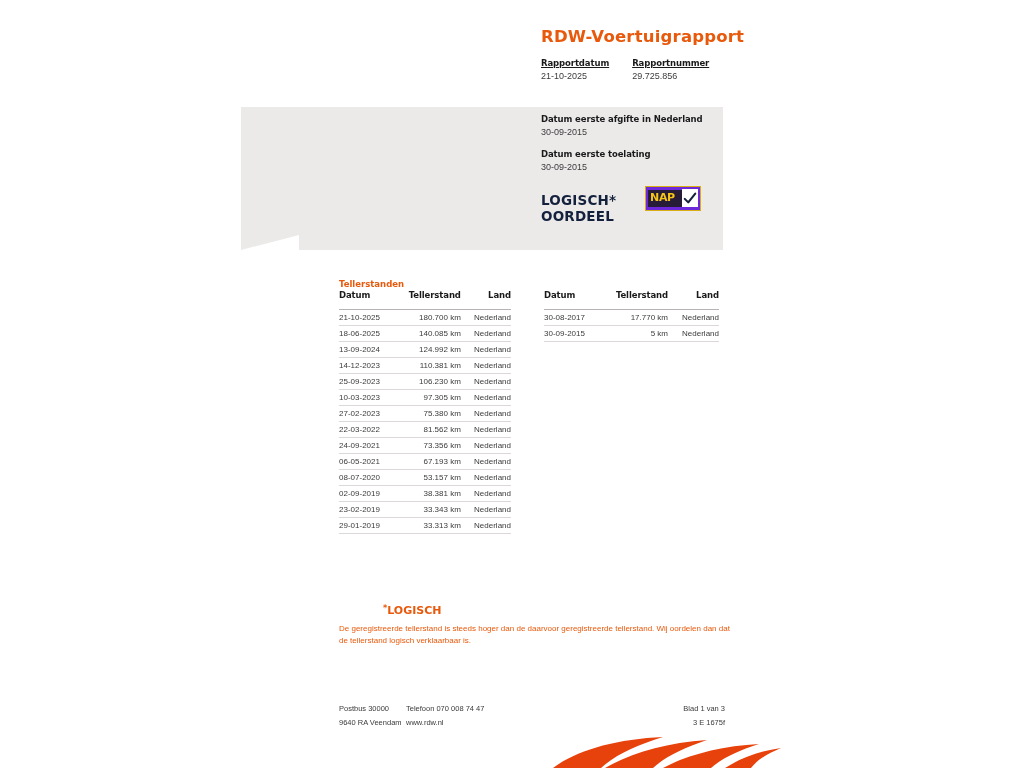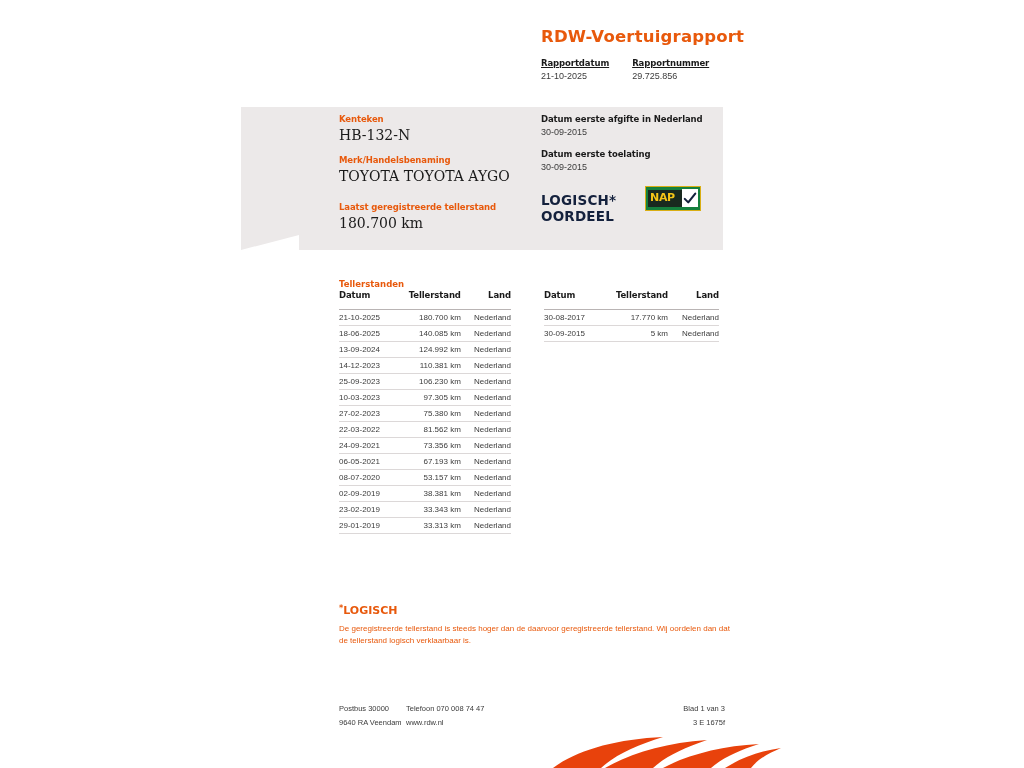--- a/index.html
+++ b/index.html
@@ -146,21 +146,21 @@
     color: #14213d;
     line-height: 16px;
     letter-spacing: 0.2px;
   }
   .nap-badge {
     position: absolute;
     left: 645px;
     top: 186px;
     width: 54px;
     height: 23px;
-    background: #15803d;
+    background: #6d28d9;
     border: 1px solid #d9ae13;
     display: flex;
     align-items: center;
     justify-content: flex-start;
     overflow: hidden;
   }
   .nap-badge .nap-stripe {
     position: absolute;
     left: 2px;
     top: 3px;
@@ -237,20 +237,21 @@
     position: absolute;
     left: 339px;
     top: 604px;
     width: 392px;
   }
   .note-title {
     font-family: "DejaVu Sans", sans-serif;
     font-size: 11px;
     font-weight: bold;
     color: #e8590c;
+    margin-left: 44px;
   }
   .note-title .star {
     font-size: 8px;
     vertical-align: top;
   }
   .note-body {
     margin-top: 6px;
     font-size: 8px;
     line-height: 12px;
     color: #e8590c;
@@ -304,34 +305,20 @@
     </div>
     <div class="meta-col">
       <div class="meta-label">Rapportnummer</div>
       <div class="meta-value">29.725.856</div>
     </div>
   </div>
 
   <div class="panel"></div>
   <div class="panel-notch"></div>
 
-  <div class="panel-left">
-    <div class="field-group">
-      <div class="field-label">Kenteken</div>
-      <div class="field-value-big">HB-132-N</div>
-    </div>
-    <div class="field-group">
-      <div class="field-label">Merk/Handelsbenaming</div>
-      <div class="field-value-big">TOYOTA TOYOTA AYGO</div>
-    </div>
-    <div class="field-group" style="margin-top:18px">
-      <div class="field-label">Laatst geregistreerde tellerstand</div>
-      <div class="field-value-big">180.700 km</div>
-    </div>
-  </div>
 
   <div class="panel-right">
     <div class="field-group">
       <div class="field-label-dark">Datum eerste afgifte in Nederland</div>
       <div class="field-value-small">30-09-2015</div>
     </div>
     <div class="field-group" style="margin-top:12px">
       <div class="field-label-dark">Datum eerste toelating</div>
       <div class="field-value-small">30-09-2015</div>
     </div>

